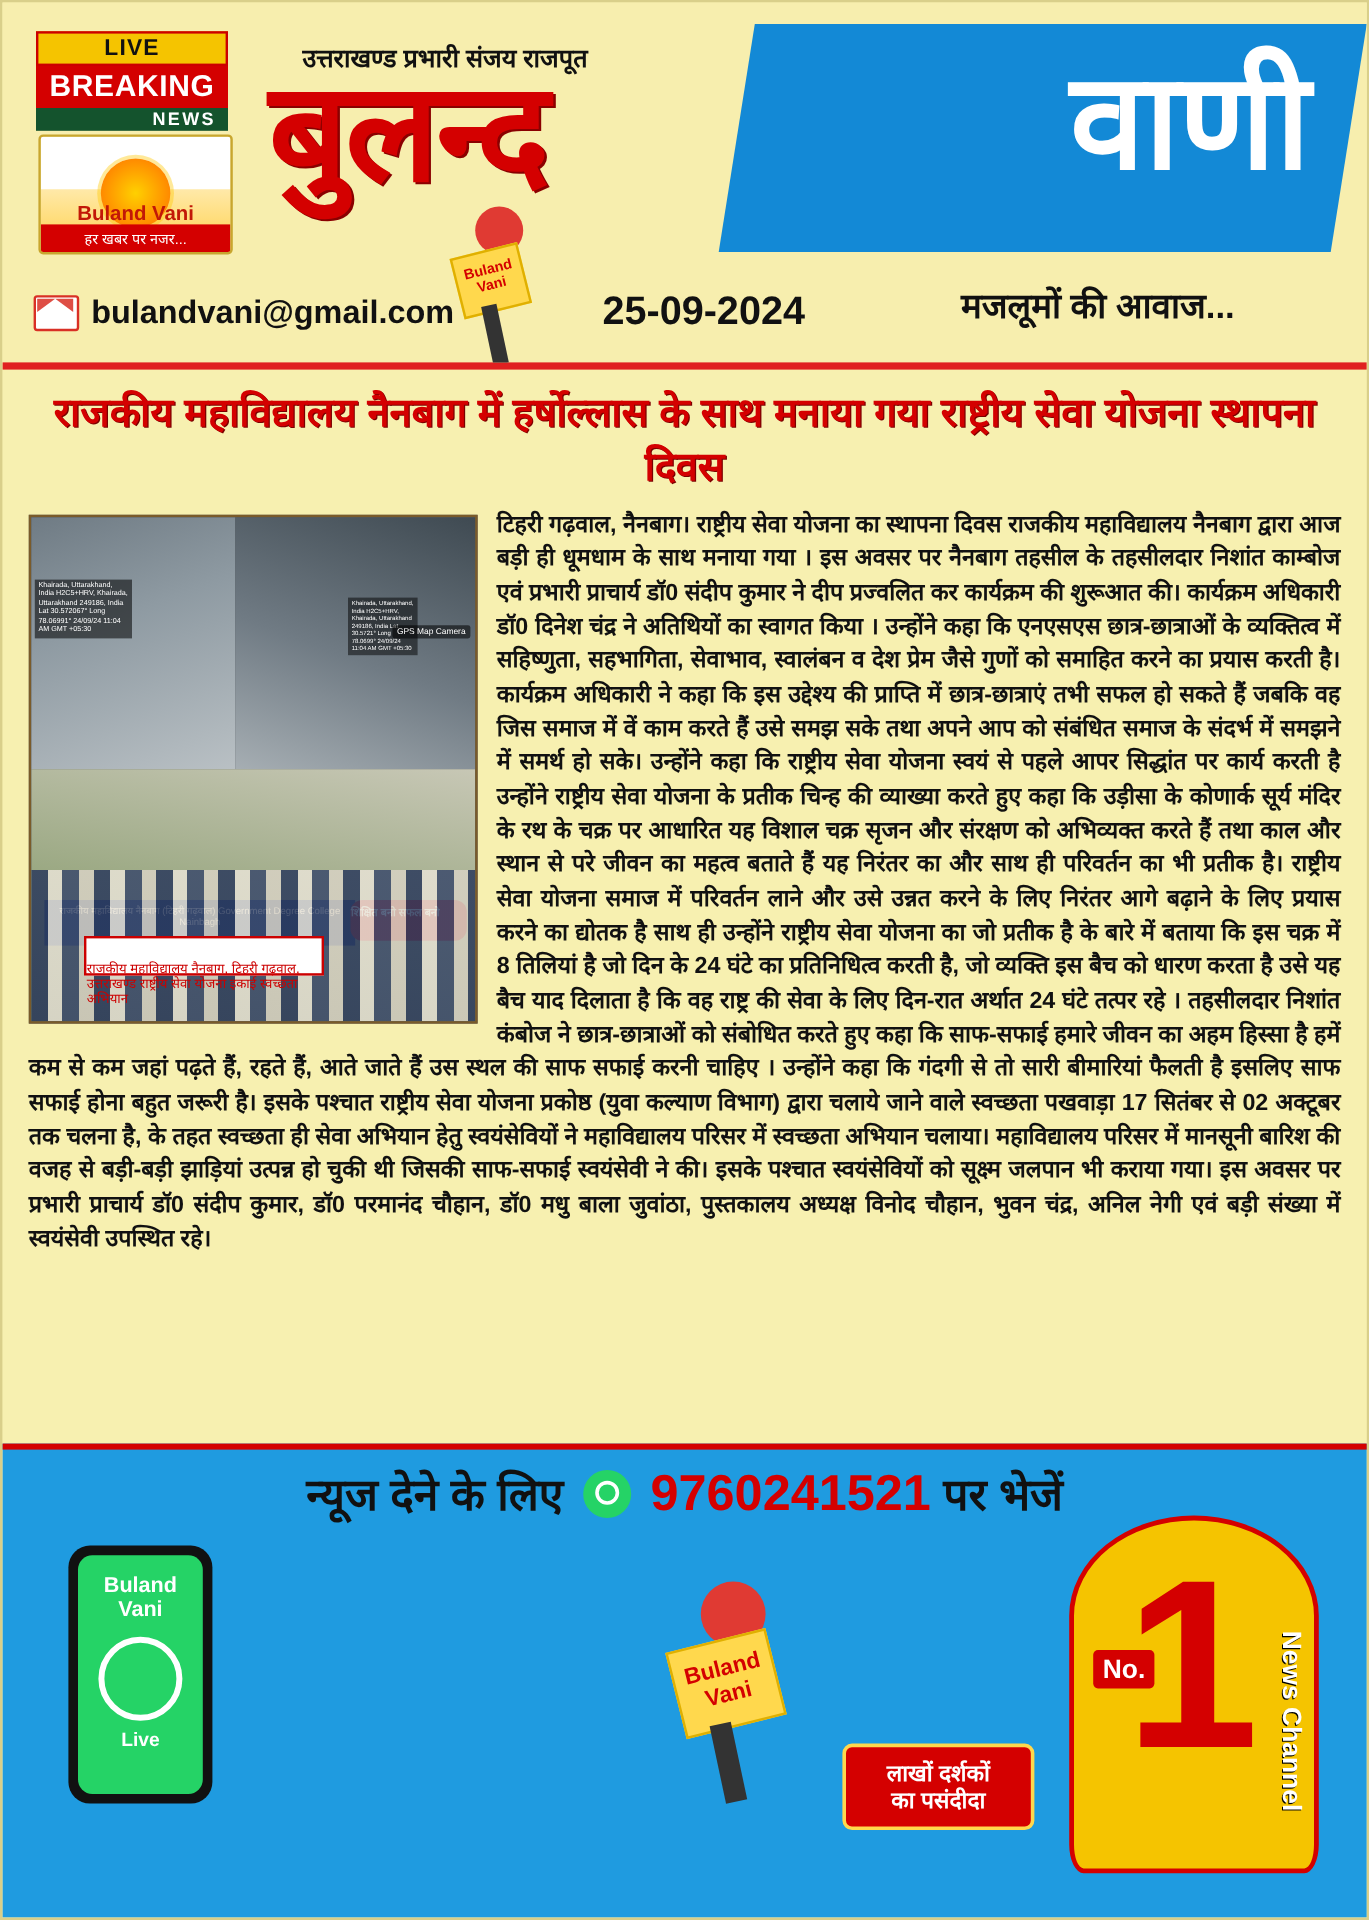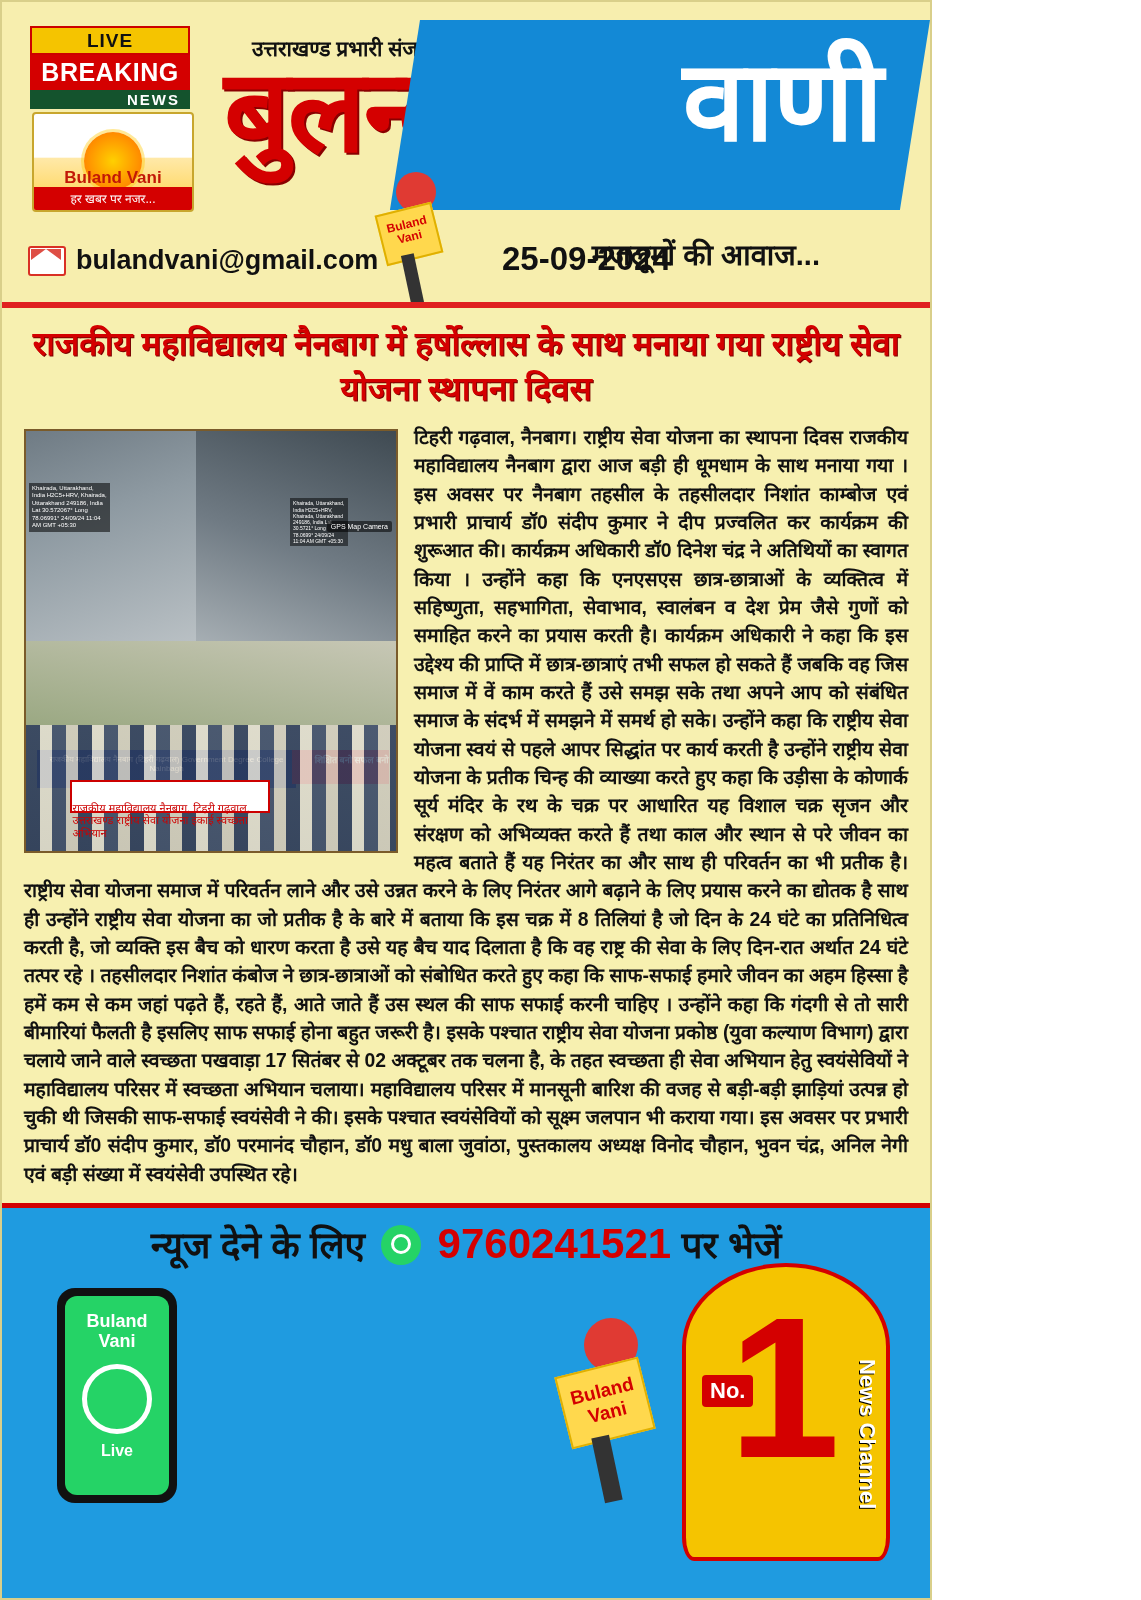--- a/index.html
+++ b/index.html
@@ -5,21 +5,21 @@
   html, body {
     margin: 0;
     padding: 0;
     background: #ffffff;
   }
   body {
     font-family: "Liberation Sans", sans-serif;
   }
   .page {
     position: relative;
-    width: 932px;
+    width: 1141px;
     height: 1600px;
     background: #f7f0b0;
     overflow: hidden;
     border: 2px solid #d9cf8a;
     box-sizing: border-box;
   }
 
   
   .masthead {
     position: relative;
@@ -266,22 +266,22 @@
     font-size:11px; font-weight:normal; text-align:left; line-height:1.15; padding-top:20px;
     box-sizing:border-box;
   }
   .ph-gate {
     position:absolute; left:3%; top:52%; width:70%; height:18%;
     background:#1f3f7a; color:#fff; font-size:8px; text-align:center; padding-top:3px;
     box-sizing:border-box;
   }
   .ph-arch {
     position:absolute; right:2%; top:52%; width:26%; height:16%;
-    background:#b8232a; color:#fff; font-size:9px; text-align:right; padding-top:3px;
-    box-sizing:border-box; font-weight:bold;
+    background:#b8232a; color:#fff; font-size:9px; text-align:left; padding-top:3px;
+    box-sizing:border-box; font-weight:bold;border-radius:10px;
   }
   .ph-nss {
     position:absolute; left:48%; top:26%; width:26%; height:22%;
     background:#c8252b; color:#fff; font-size:12px; font-weight:bold;
     text-align:center; line-height:1.2; padding-top:6px; box-sizing:border-box;
     border-radius: 4px;
   }
   .ph-stamp {
     position:absolute; left:3px; bottom:52%;
     background: rgba(0,0,0,0.55); color:#fff; font-size:6px; line-height:1.25;

